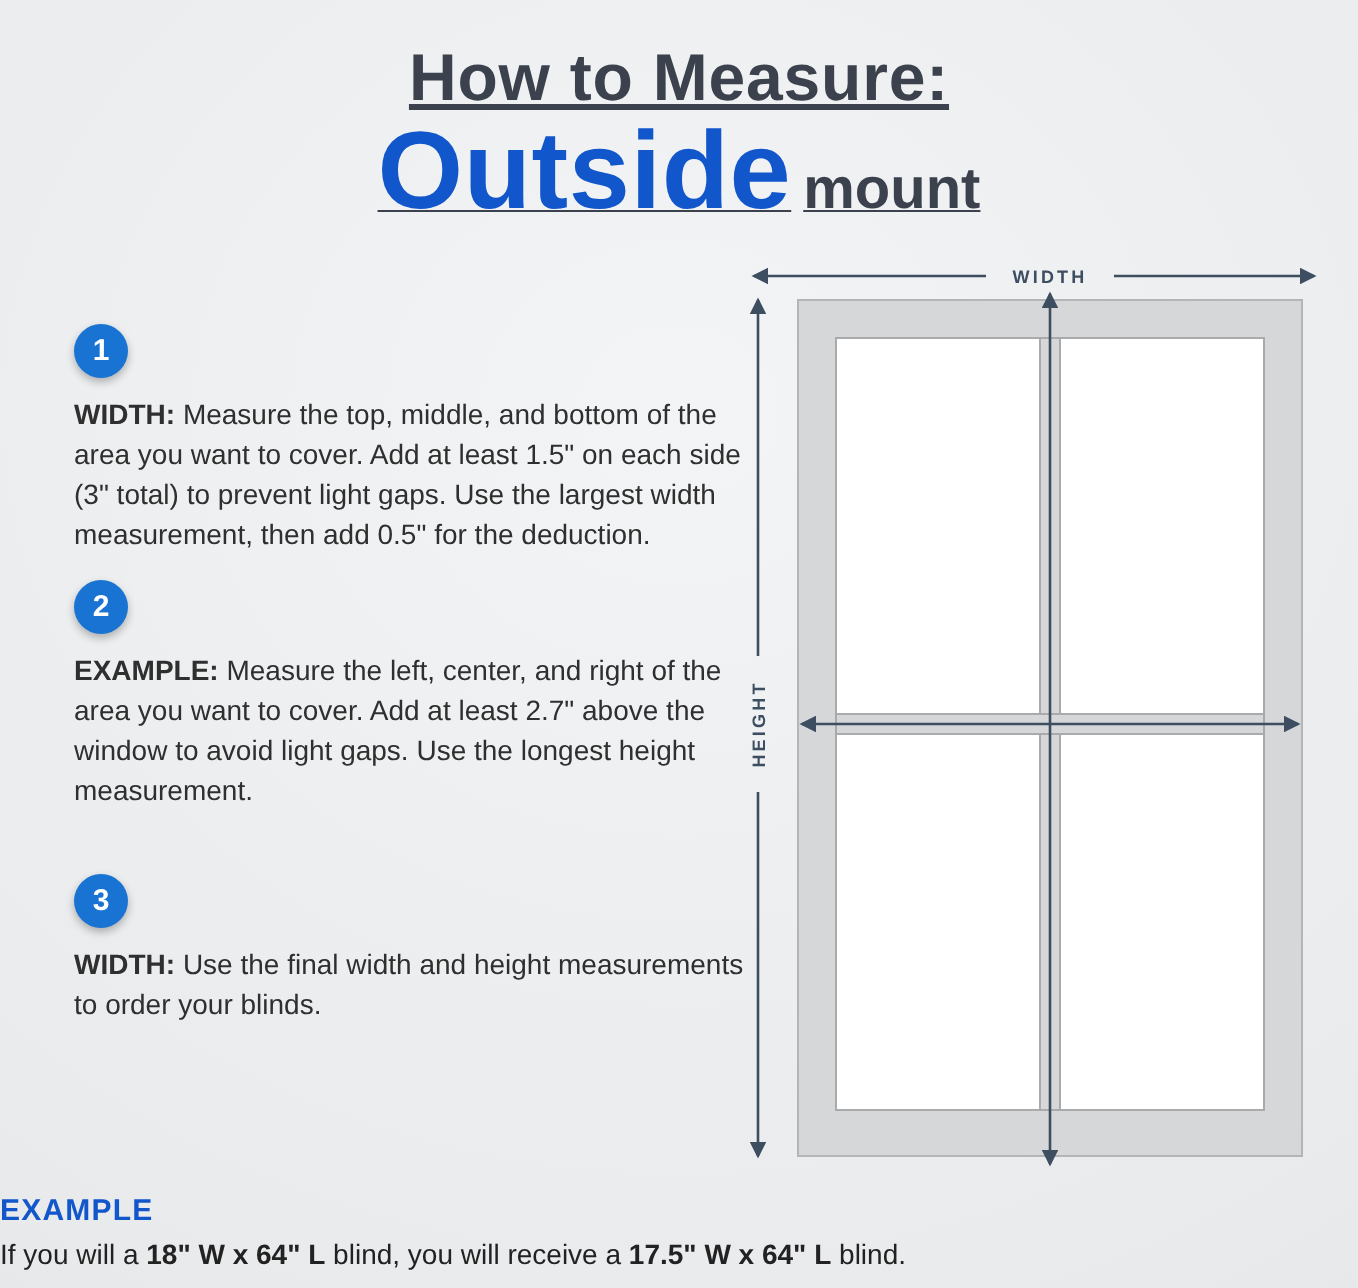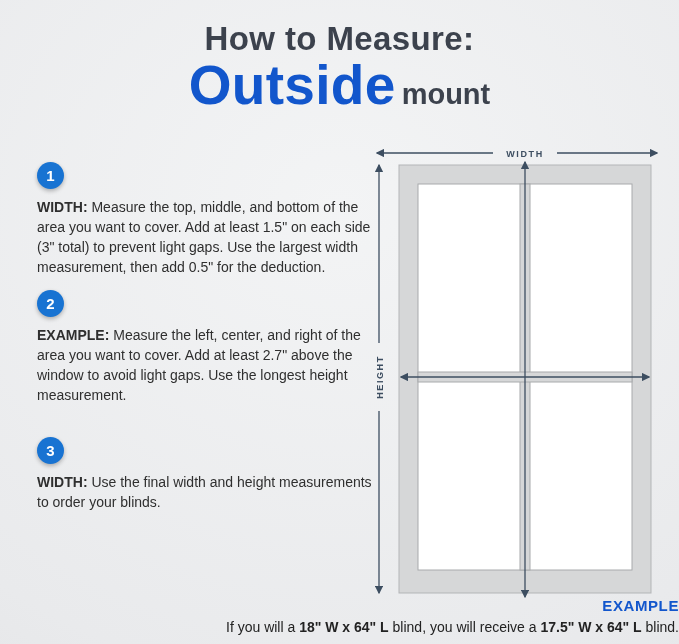--- a/index.html
+++ b/index.html
@@ -3,50 +3,50 @@
 <meta charset="utf-8">
 <style>
   html,body { margin:0; padding:0; background:#d8d9db; }
   .page {
     width:679px; height:644px; position:relative; overflow:hidden;
     background: radial-gradient(130% 120% at 50% 32%, #f3f4f5 0%, #e9eaec 62%, #dfe0e2 100%);
     font-family:"Liberation Sans", sans-serif;
     color: var(--text-dark, #2f2f2f);
   }
   
-  .header { padding-top:22px; text-align:center; color: var(--title-dark, #3c424d); }
+  .header { padding-top:22px; text-align:center; color: var(--title-dark, #3c424d); text-decoration: underline; }
   .t1 { font-size:33px; font-weight:700; letter-spacing:.4px; line-height:1.05; }
   .t2 { margin-top:1px; line-height:1.0; }
   .t2 .accent { font-size:55px; font-weight:800; color: var(--accent-blue, #1256cc); letter-spacing:.3px; }
   .t2 .rest { font-size:29px; font-weight:600; color: var(--title-dark, #3c424d); margin-left:6px; }
   
   .steps { position:absolute; left:37px; top:162px; width:336px; }
   .step + .step { margin-top:13px; }
   .step.last { margin-top:32px; }
   .badge {
     width:27px; height:27px; border-radius:50%;
     background: var(--badge-blue, #1873d2);
     color:#fff; font-size:15px; font-weight:700;
     display:flex; align-items:center; justify-content:center;
     box-shadow:0 2px 4px rgba(0,0,0,.28);
     margin-bottom:8px;
   }
   .step-text { font-size:14px; line-height:1.43; color: var(--text-dark,#2f2f2f); }
   .step-text b { font-weight:700; }
   
-  .diagram { position:absolute; top:145px; right:16px; width:292px; height:462px; }
+  .diagram { position:absolute; top:130px; right:16px; width:292px; height:462px; }
   .frame-outer { fill:#d6d7d8; stroke:#b3b5b7; stroke-width:1; }
   .pane-area  { fill:#ffffff; stroke:#a8aaac; stroke-width:1; }
   .mullion    { fill:#d6d7d8; stroke:#a8aaac; stroke-width:1; }
   .dim        { stroke: var(--arrow-color, #3d4e61); stroke-width:1.3; fill:none; }
   .dim-head   { fill: var(--arrow-color, #3d4e61); }
   .dim-label  { fill: var(--arrow-color, #3d4e61); font-size:9px; font-weight:700;
                 letter-spacing:1.6px; font-family:"Liberation Sans",sans-serif; }
   
-  .example { position:absolute; left:0; right:0; bottom:9px; text-align:right; }
+  .example { position:absolute; left:0; right:0; bottom:9px; text-align:left; }
   .ex-title { font-size:15px; font-weight:700; letter-spacing:.6px; color: var(--accent-blue,#1256cc); margin-bottom:5px; }
   .ex-text { font-size:14px; color:#222; }
   .ex-text b { font-weight:700; }
 </style>
 </head>
 <body>
 
 <div class="page">
 
   <div class="header">

